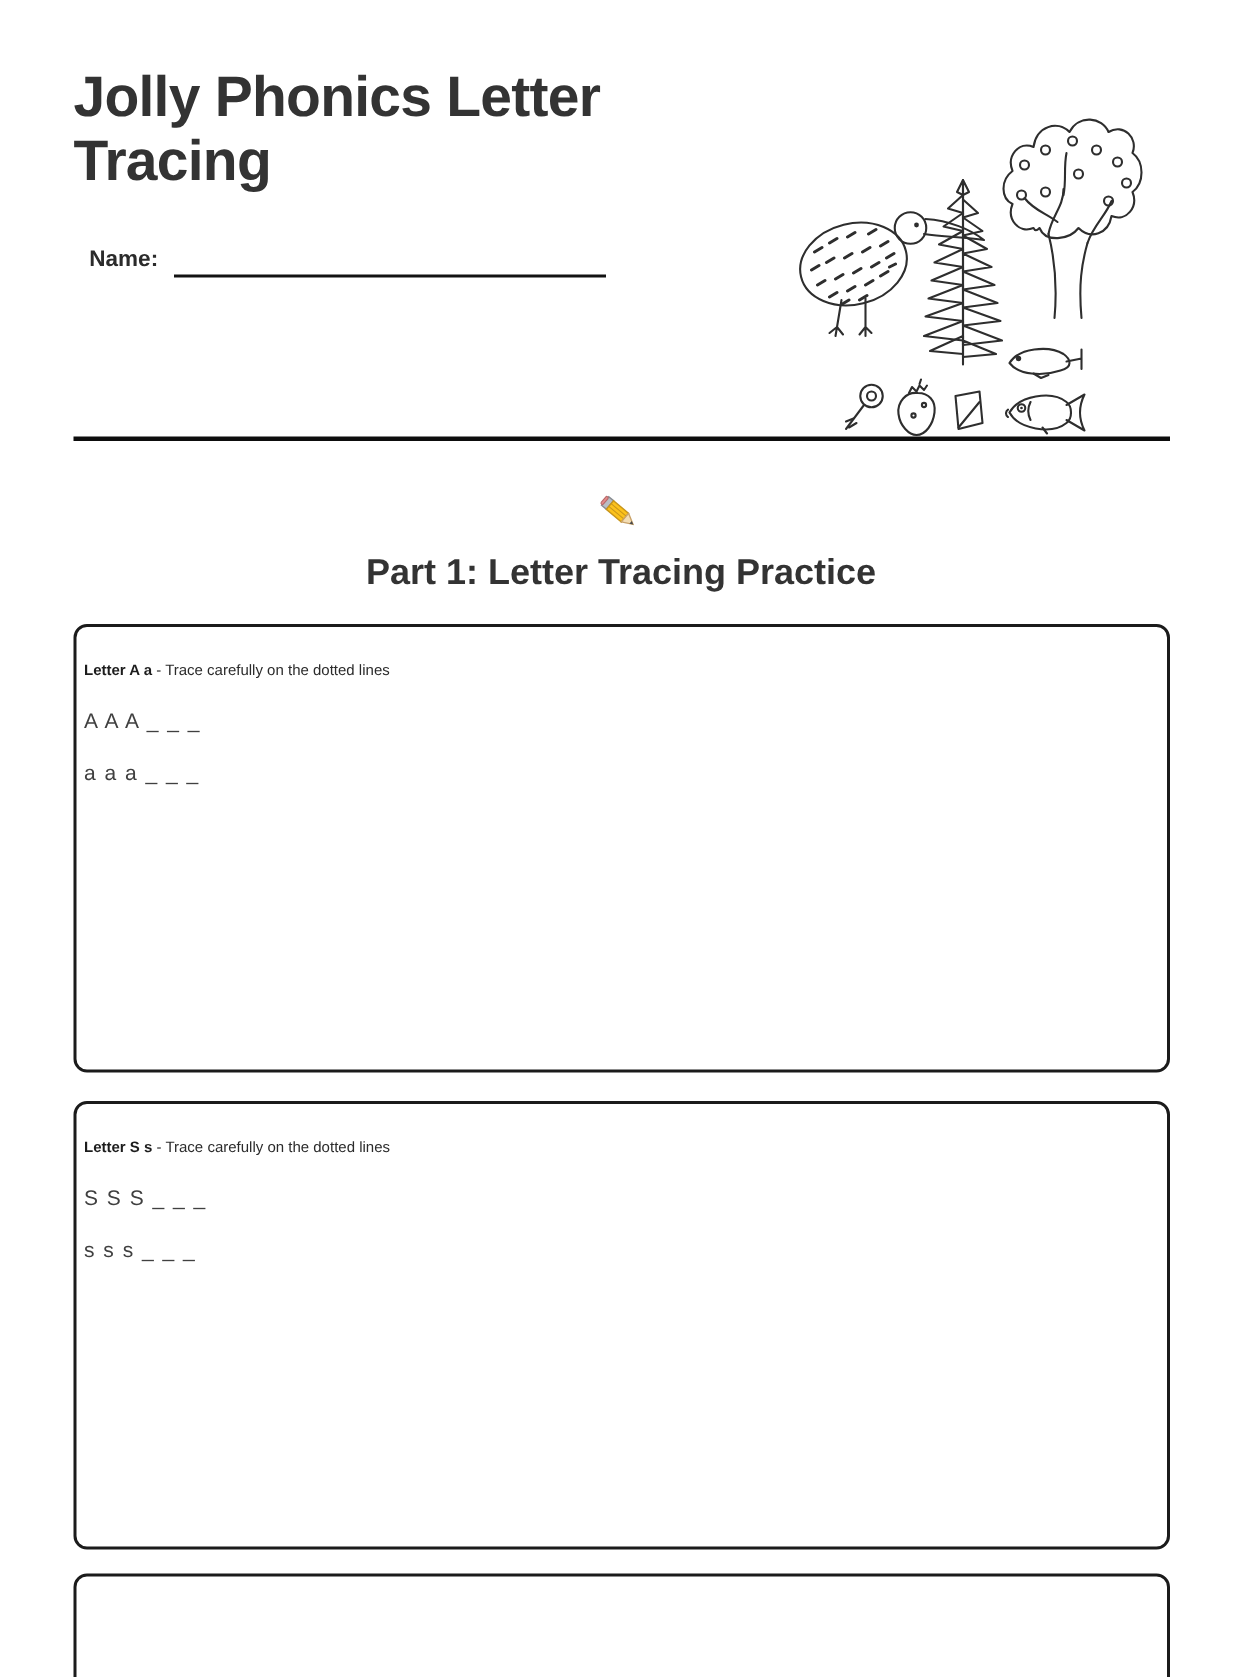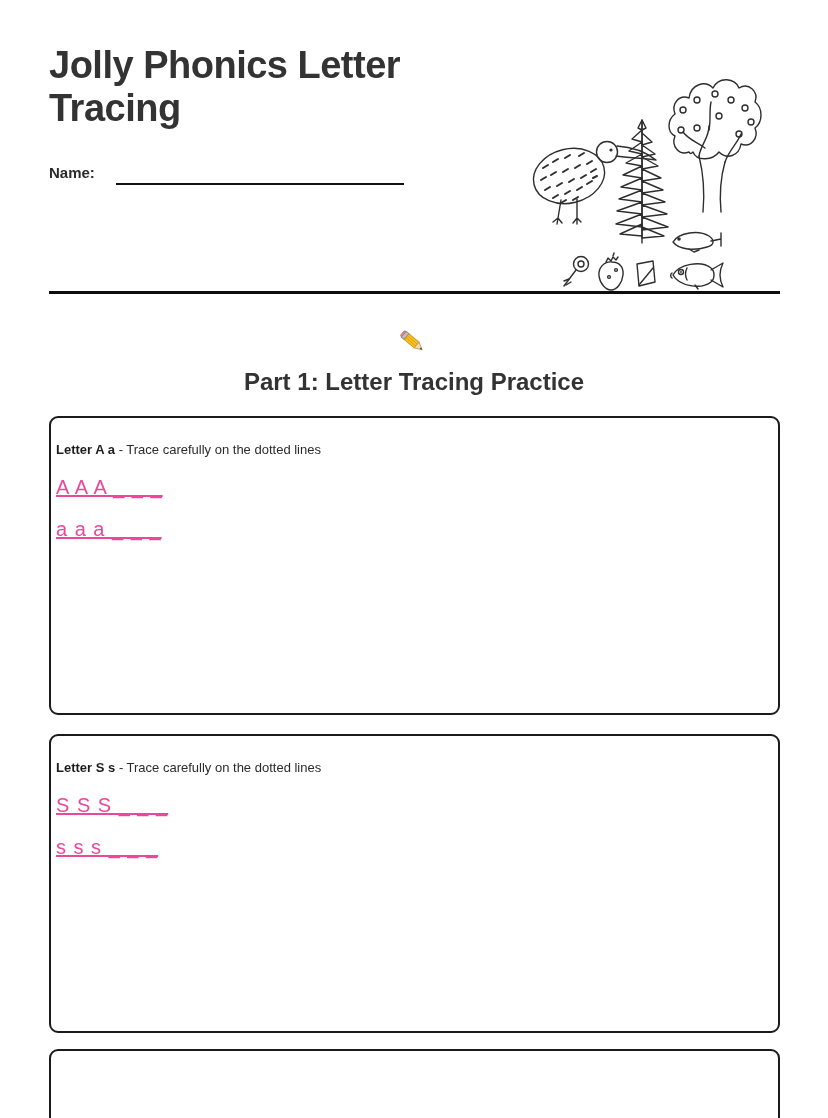--- a/index.html
+++ b/index.html
@@ -14,21 +14,21 @@
   .page { position: relative; width: 828px; height: 818px; }
   .content { padding: 0 49px; }
 
   .doc-title {
     margin: 0; padding-top: 44px;
     font-size: 38px; line-height: 1.14; font-weight: 700;
     color: #333333; letter-spacing: -0.5px;
     max-width: 430px;
   }
 
-  .fields { margin-top: 26px; }
+  .fields { margin-top: 26px; text-align: center; }
   .field-row { display: flex; align-items: flex-end; height: 28px; margin-bottom: 17px; }
   .field-label { font-size: 15px; font-weight: 700; color: #2b2b2b; width: 67px; padding-bottom: 4px; }
   .field-line { width: 288px; height: 24px; border-bottom: 2.5px solid #121212; }
 
   .illustration { position: absolute; left: 527px; top: 72px; }
 
   .divider {
     margin-top: 106px;
     height: 3px; background: #0d0d0d; border: none; width: 731px;
   }
@@ -42,24 +42,24 @@
 
   .instruction { margin-top: 29px; font-size: 15.5px; font-weight: 700; color: #2b2b2b; }
 
   .letter-box {
     margin-top: 19px;
     width: 731px; height: 299px;
     border: 2px solid #1b1b1b; border-radius: 9px;
     padding: 2px 5px;
     background: #ffffff;
   }
-  .letter-box p { margin: 19px 0 0 0; font-size: 13px; color: #2b2b2b; }
+  .letter-box p { margin: 19px 0 0 0; font-size: 10px; color: #2b2b2b; }
   .letter-box p.box-head { margin-top: 22px; }
   .letter-box .box-label { font-weight: 700; color: #1d1d1d; }
-  .letter-box .trace-row { font-size: 20px; letter-spacing: 1px; color: #ec4899; text-decoration: underline; }
+  .letter-box .trace-row { font-size: 14px; letter-spacing: 1px; color: #404040; }
   .letter-box.partial { margin-top: 16px; }
 </style>
 </head>
 <body>
 
 <div class="page">
   <div class="content">
 
     <h1 class="doc-title">Jolly Phonics Letter Tracing</h1>
 

